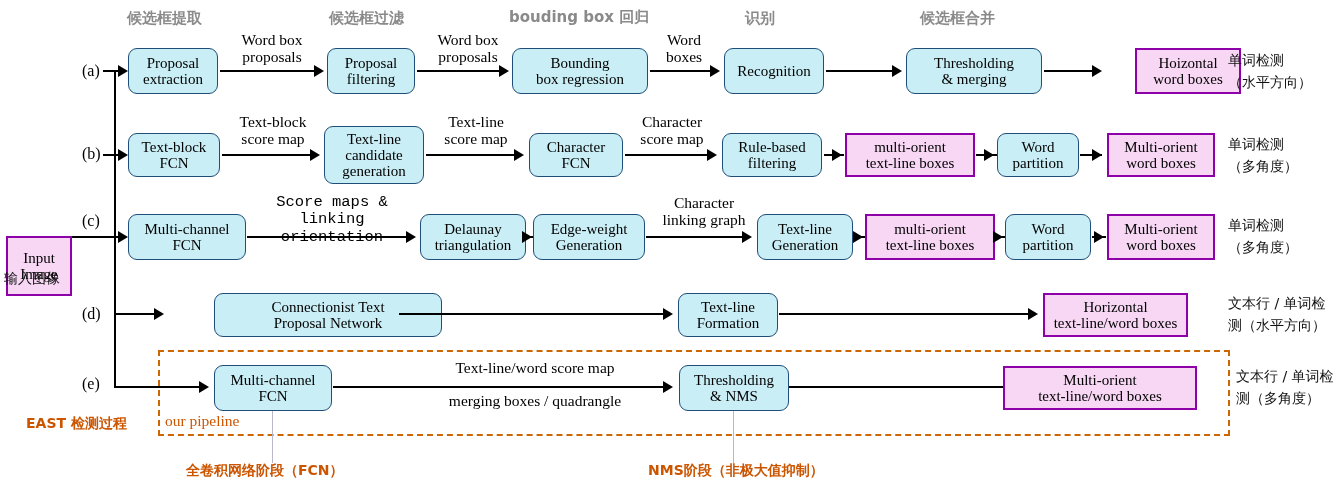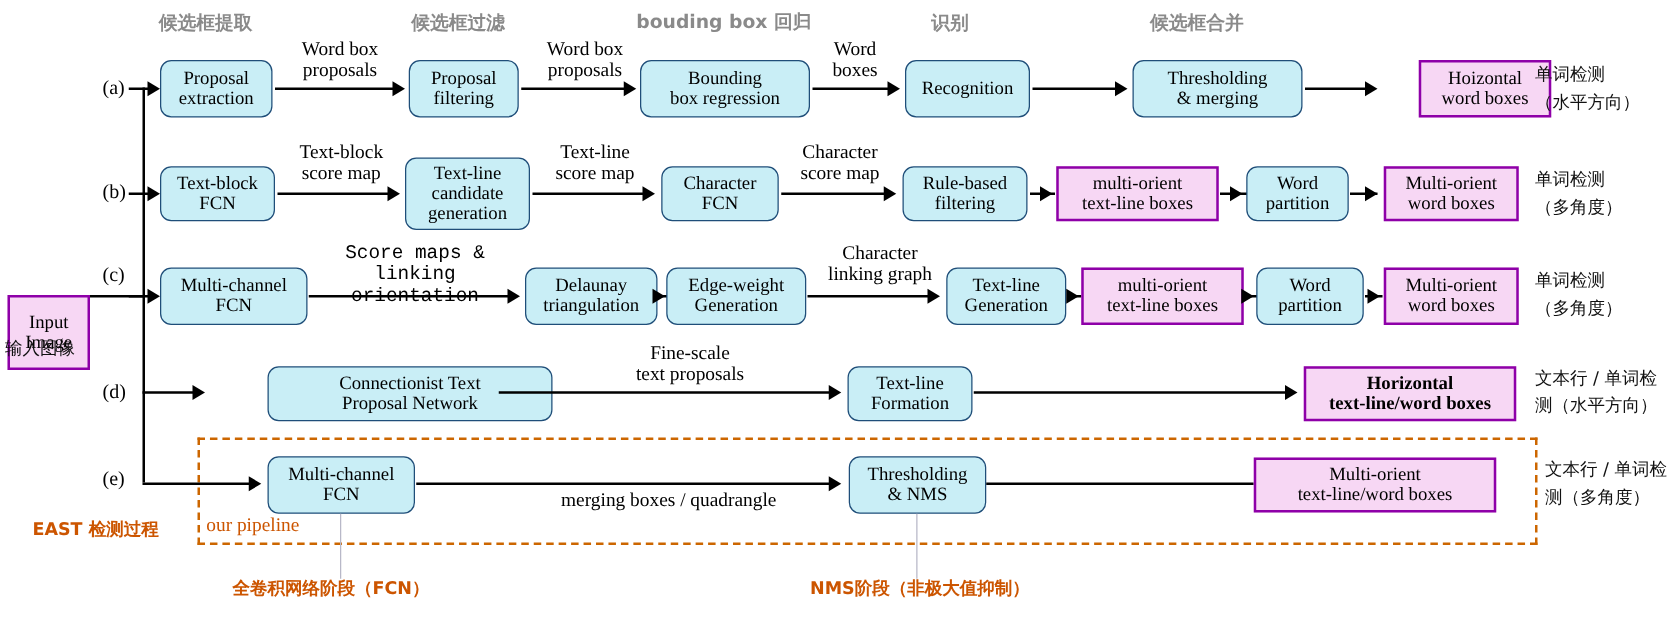--- a/index.html
+++ b/index.html
@@ -349,36 +349,34 @@
   <div class="abs hline" style="left:114px;top:313px;width:42px;"></div>
   <div class="abs arrowhead" style="left:154px;top:308px;"></div>
 
   <div class="abs pbox" style="left:182px;top:293px;width:228px;height:44px;margin-left:32px;">
     <div>
       <span>Connectionist Text</span><br>
       <span>Proposal Network</span>
     </div>
   </div>
 
-  <div class="abs elabel" style="left:490px;top:274px;width:124px;">Fine-scale
-text proposals</div>
   <div class="abs hline" style="left:399px;top:313px;width:266px;"></div>
   <div class="abs arrowhead" style="left:663px;top:308px;"></div>
 
   <div class="abs pbox" style="left:678px;top:293px;width:100px;height:44px;">
     <div>
       <span>Text-line</span><br>
       <span>Formation</span>
     </div>
   </div>
 
   <div class="abs hline" style="left:779px;top:313px;width:250px;"></div>
   <div class="abs arrowhead" style="left:1028px;top:308px;"></div>
 
-  <div class="abs obox" style="left:1043px;top:293px;width:170px;height:44px;font-weight:bold;">
+  <div class="abs obox" style="left:1043px;top:293px;width:145px;height:44px;">
     <div>
       <span>Horizontal</span><br>
       <span>text-line/word boxes</span>
     </div>
   </div>
 
   <div class="abs rlabel" style="left:1228px;top:293px;width:113px;">
     <div>文本行 / 单词检</div>
     <div>测（水平方向）</div>
   </div>
@@ -392,20 +390,21 @@
   <div class="abs hline" style="left:114px;top:386px;width:92px;"></div>
   <div class="abs arrowhead" style="left:199px;top:381px;"></div>
 
   <div class="abs pbox" style="left:214px;top:365px;width:118px;height:46px;">
     <div>
       <span>Multi-channel</span><br>
       <span>FCN</span>
     </div>
   </div>
 
+  <div class="abs elabel" style="left:390px;top:359px;width:290px;">Text-line/word score map</div>
   <div class="abs elabel" style="left:390px;top:392px;width:290px;">merging boxes / quadrangle</div>
 
   <div class="abs hline" style="left:333px;top:386px;width:332px;"></div>
   <div class="abs arrowhead" style="left:663px;top:381px;"></div>
 
   <div class="abs pbox" style="left:679px;top:365px;width:110px;height:46px;">
     <div>
       <span>Thresholding</span><br>
       <span>&amp; NMS</span>
     </div>

